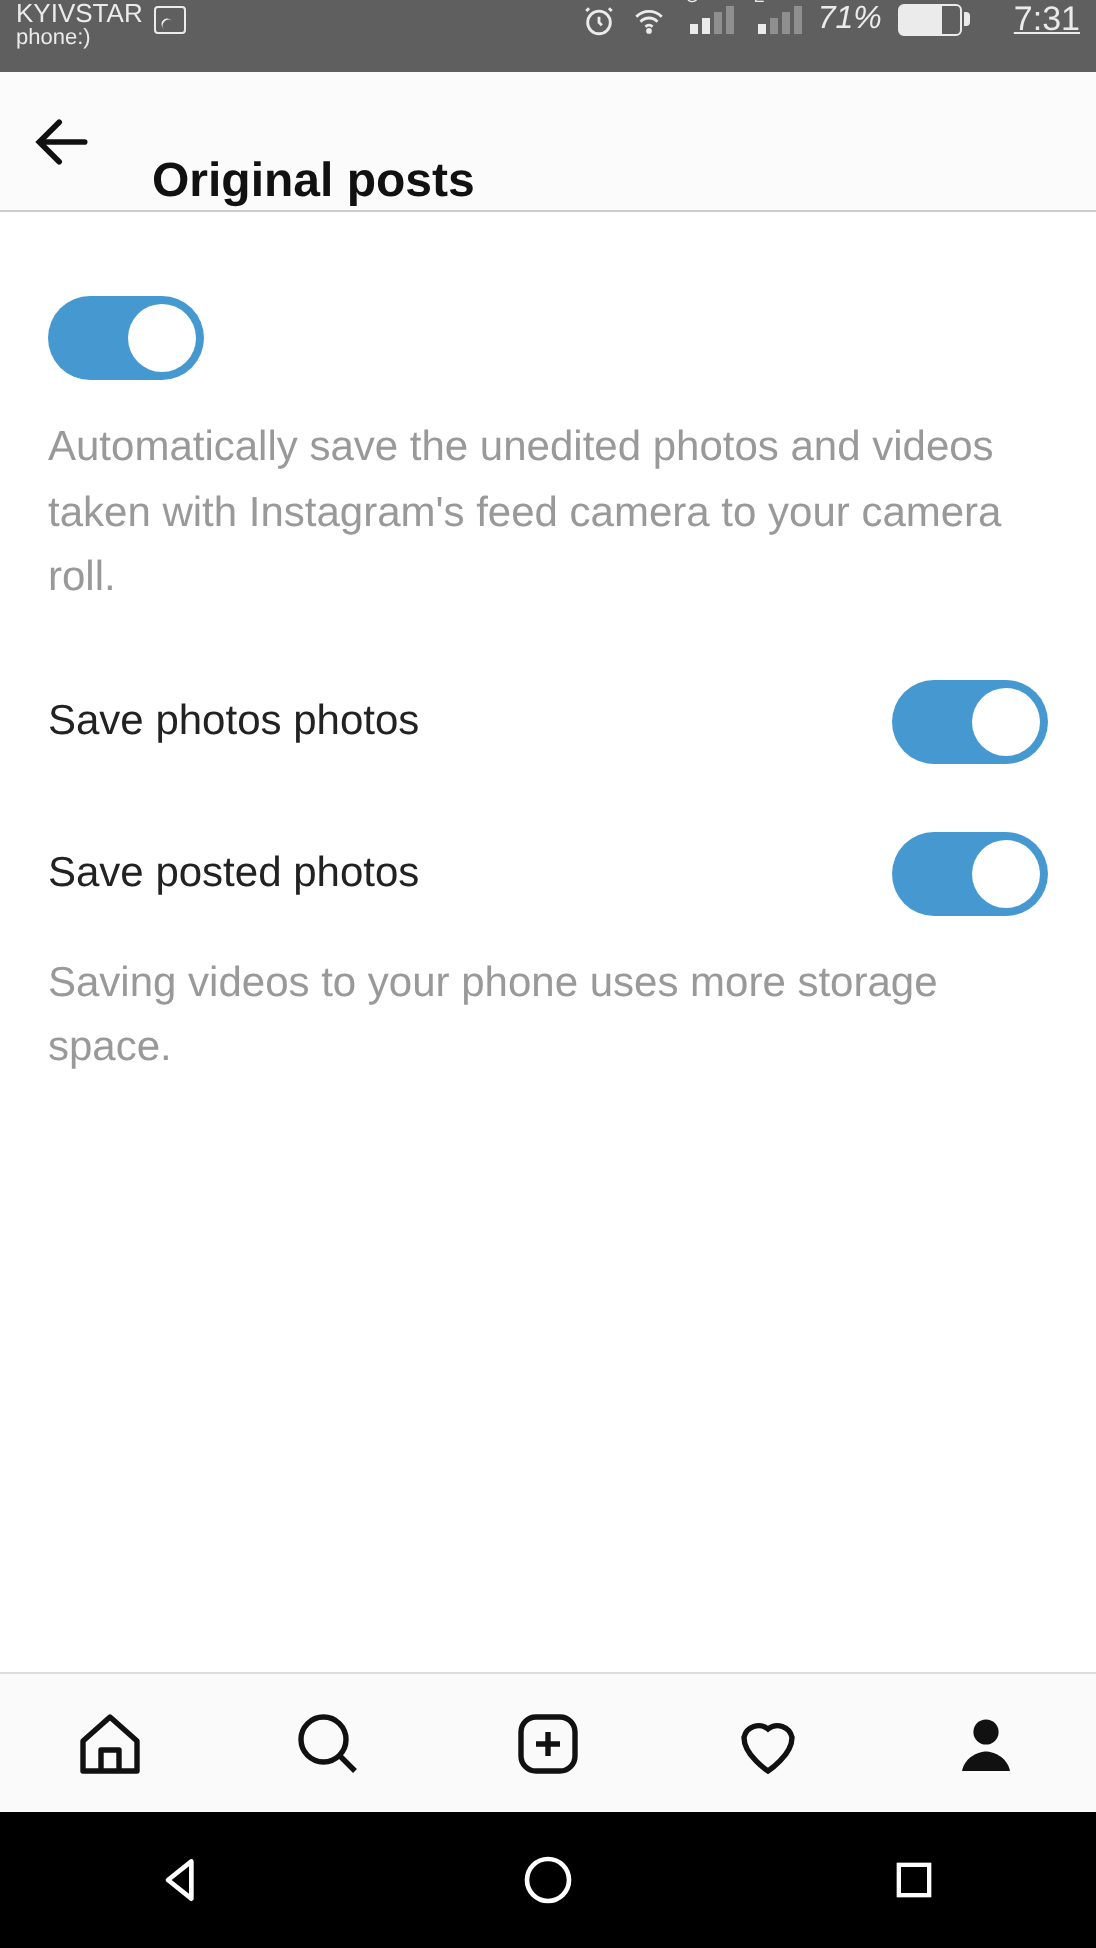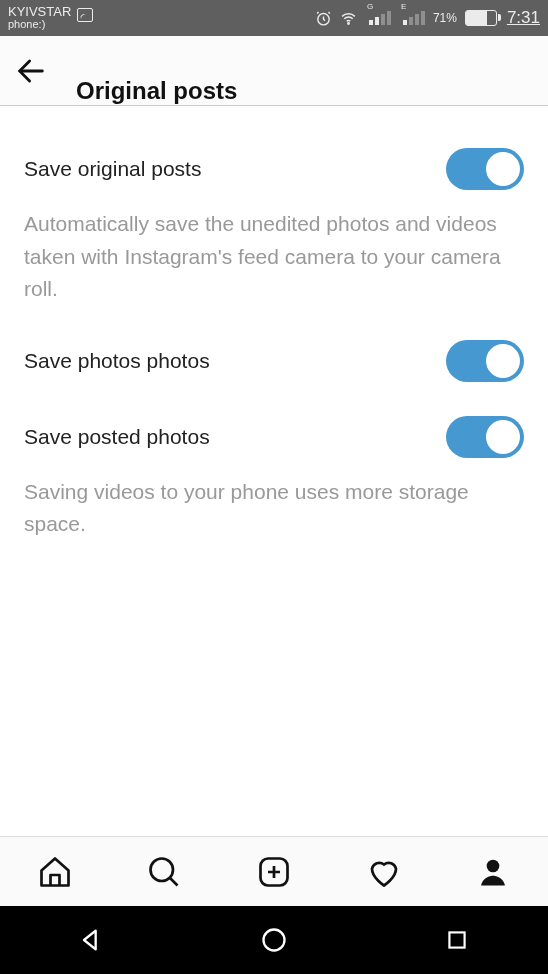--- a/index.html
+++ b/index.html
@@ -10,21 +10,21 @@
       background: #ffffff;
       display: flex;
       flex-direction: column;
       overflow: hidden;
     }
     .status-bar {
       height: 36px;
       background: #5f5f5f;
       color: #ebebeb;
       display: flex;
-      align-items: center;
+      align-items: flex-start;
       justify-content: space-between;
       padding: 0 8px;
       font-size: 13px;
     }
     .status-left {
       display: flex;
       align-items: flex-start;
       gap: 6px;
       flex-direction: row;
     }
@@ -33,25 +33,25 @@
     .carrier-line2 { font-size: 11px; }
     .pic-icon { width:16px; height:14px; border:1.6px solid #ebebeb; border-radius:2px; position:relative; margin-top:3px; display:flex; align-items:flex-end; justify-content:center; }
     .pic-icon::after { content:""; width:6px; height:6px; border-radius:50%; border:1.6px solid #ebebeb; border-bottom:none; border-left:none; border-right:none; transform:rotate(-45deg); position:absolute; top:5px; left:3px;}
     .status-right { display:flex; align-items:center; gap:8px; }
     .alarm-icon { width:17px; height:17px; }
     .wifi-icon { width:17px; height:17px; }
     .signal-group { display:flex; align-items:flex-end; gap:2px; margin-left:4px; position:relative;}
     .signal-label { font-size:8px; position:absolute; top:-9px; left:-2px; }
     .sbar { width:4px; background:#ebebeb; }
     .sbar1 { height:5px; } .sbar2 { height:8px; } .sbar3 { height:11px; opacity:0.35; } .sbar4 { height:14px; opacity:0.35;}
-    .batt-pct { font-size:12px; }
+    .batt-pct { font-size:16px;font-style:italic; }
     .battery-icon { width:32px; height:16px; border:1.8px solid #ebebeb; border-radius:3px; position:relative; display:flex; align-items:center; }
     .battery-icon::after { content:""; position:absolute; right:-5px; top:3px; width:3px; height:7px; background:#ebebeb; border-radius:0 2px 2px 0;}
     .battery-fill { height:100%; width:70%; background:#ebebeb; border-radius:1px 0 0 1px;}
-    .clock { font-size:17px; margin-left:2px;text-decoration:underline; }
+    .clock { font-size:17px; margin-left:18px;text-decoration:underline; }
 
     .app-header {
       height: 70px;
       border-bottom: 1px solid #cccccc;
       display:flex;
       align-items:center;
       padding: 0 14px;
       gap: 28px;
       background:#fbfbfb;
     }
@@ -164,21 +164,20 @@
   <svg class="back-arrow" viewBox="0 0 24 24" fill="none" stroke="#111" stroke-width="2" stroke-linecap="round">
     <path d="M20 12H5"></path>
       <path d="M11 5l-7 7 7 7"></path>
   </svg>
   <span class="header-title">Original posts</span>
 </div>
 
 <div class="content">
 
   <div class="setting-row">
-    <span class="setting-label">Save original posts</span>
     <div class="toggle">
         <div class="knob"></div>
       </div>
   </div>
   <div class="desc-text">Automatically save the unedited photos and videos taken with Instagram's feed camera to your camera roll.</div>
 
   <div class="setting-row">
     <span class="setting-label">Save photos photos</span>
     <div class="toggle">
         <div class="knob"></div>

